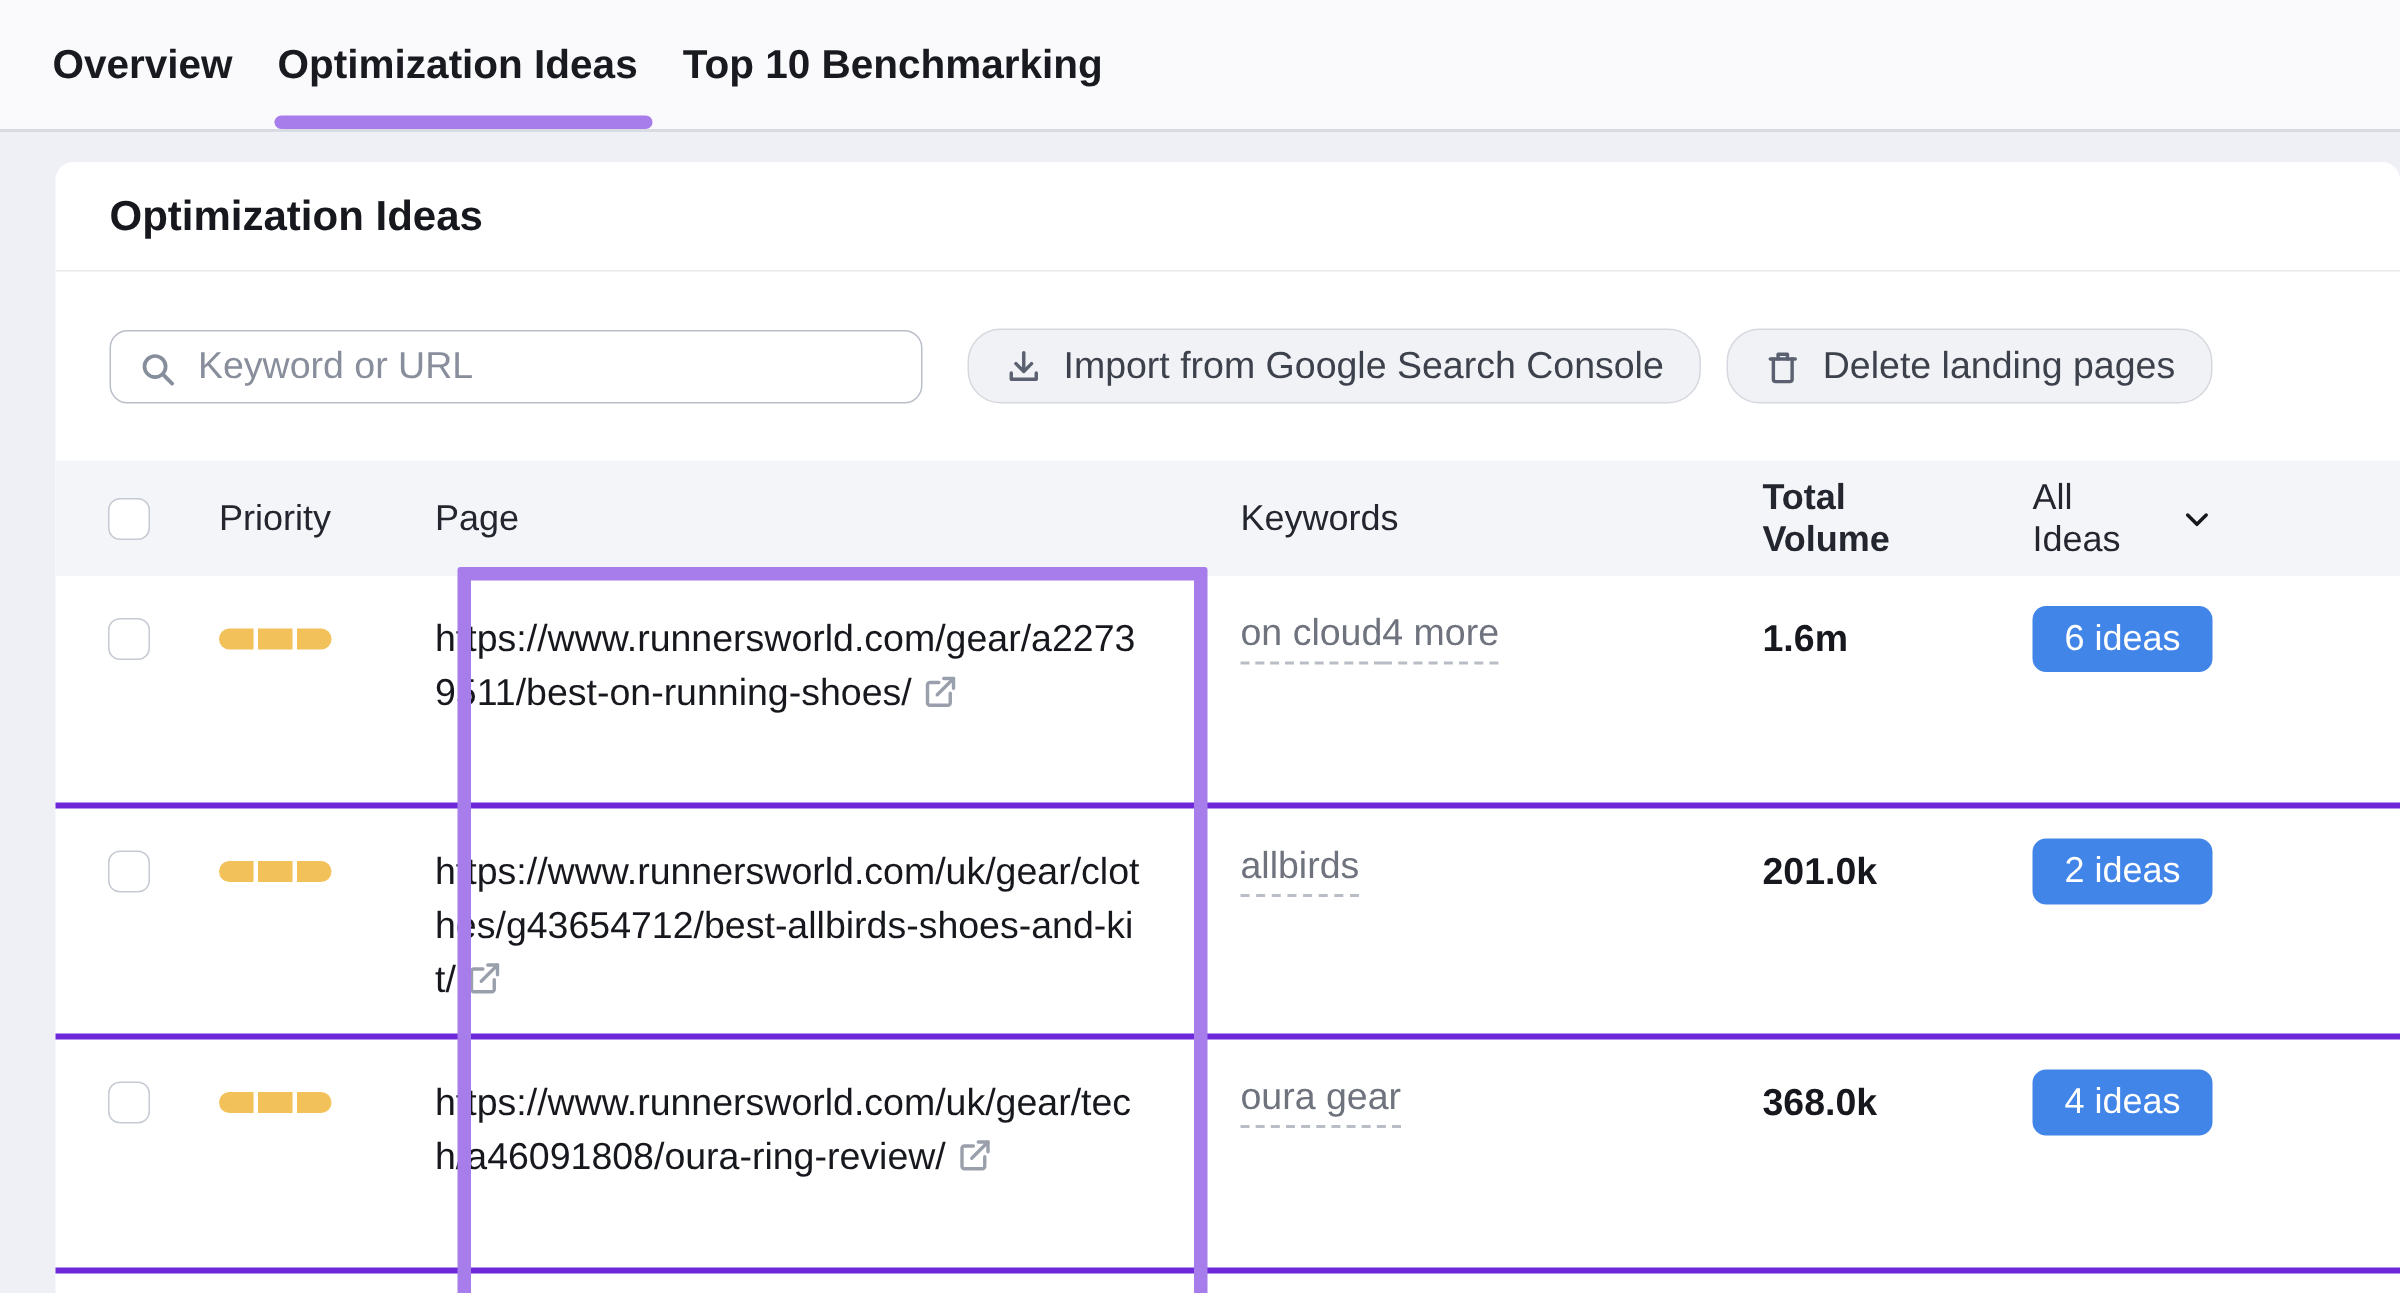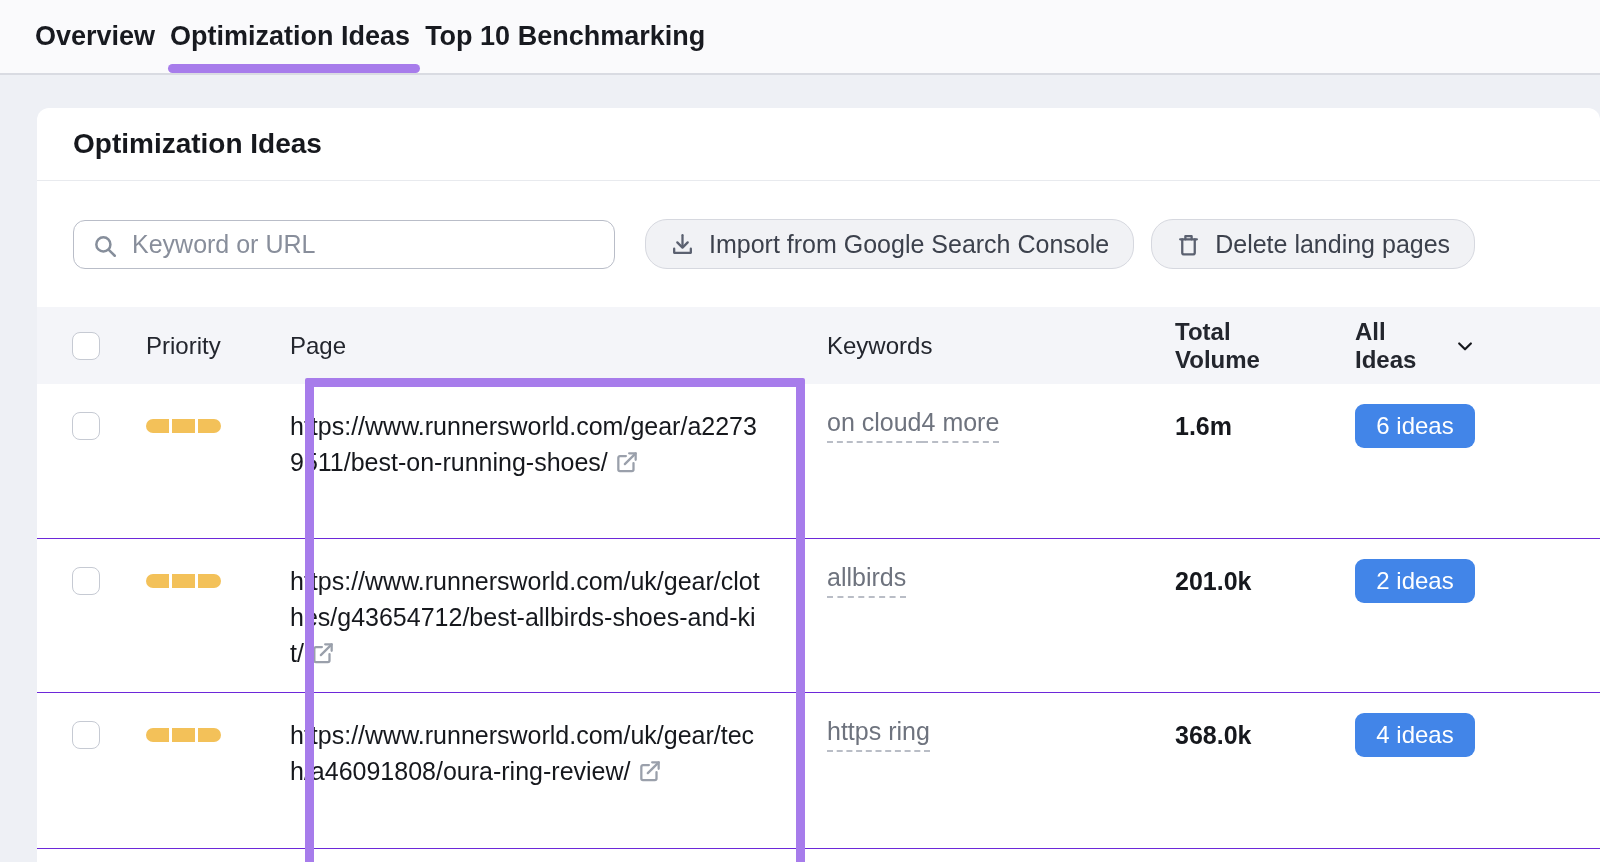--- a/index.html
+++ b/index.html
@@ -5,27 +5,27 @@
   * { margin: 0; padding: 0; box-sizing: border-box; }
   html, body {
     width: 1600px; height: 862px;
     overflow: hidden;
     font-family: "Liberation Sans", "DejaVu Sans", sans-serif;
     background: #eef0f5;
   }
 
   
   .tabbar {
-    height: 75px;
+    height: 88px;
     background: #fafafc;
     border-bottom: 2px solid #d9dbe2;
     display: flex;
     align-items: center;
     padding-left: 35px;
-    gap: 15px;
+    gap: 30px;
     position: relative;
   }
   .tab {
     position: relative;
     height: 100%;
     display: flex;
     align-items: center;
     font-size: 27px;
     font-weight: 700;
     color: #181a20;
@@ -115,21 +115,21 @@
     height: 77px;
     background: #f4f5f9;
     display: flex;
     align-items: center;
     font-size: 24px;
     color: #23262e;
   }
   .trow {
     display: flex;
     align-items: flex-start;
-    border-bottom: 1px solid #6d28d9;
+    border-bottom: 4px solid #6d28d9;
     padding-top: 24px;
   }
   .trow-1 { height: 155px; }
   .trow-2 { height: 154px; }
   .trow-3 { height: 156px; }
 
   .col-check  { width: 72px;  padding-left: 35px; flex: none; }
   .col-prio   { width: 181px; padding-left: 37px; flex: none; }
   .col-page   { width: 500px; flex: none; }
   .col-kw     { width: 385px; padding-left: 37px; flex: none; }
@@ -201,21 +201,21 @@
     margin-top: -4px;
     padding: 0 18px;
     text-align: center;
   }
 
   .ideas-filter {
     display: flex;
     align-items: center;
     gap: 10px;
     cursor: pointer;
-    font-weight: 700;
+    font-weight: 400;
   }
 
   
   .annotation-box {
     position: absolute;
     left: 305px;
     top: 378px;
     width: 500px;
     height: 600px;
     border: 9px solid #a77ceb;
@@ -368,21 +368,21 @@
     </div>
     <div class="col-page">
       <div class="page-url"><span>https://www.runnersworld.com/uk/gear/tech/a46091808/oura-ring-review/</span><span class="ext-icon"><svg width="26" height="26" viewBox="0 0 24 24" fill="none" stroke="#9aa0ab" stroke-width="2.1" stroke-linecap="round" stroke-linejoin="round">
               <path d="M18 13 v6 a1.5 1.5 0 0 1 -1.5 1.5 h-11 A1.5 1.5 0 0 1 4 19 V8 a1.5 1.5 0 0 1 1.5 -1.5 H11"></path>
               <line x1="10" y1="14" x2="20" y2="4"></line>
               <polyline points="14,4 20,4 20,10"></polyline>
             </svg></span></div>
     </div>
     <div class="col-kw">
       <div class="kw-stack">
-        <a class="kw-link">https ring</a>
+        <a class="kw-link">oura gear</a>
       </div>
     </div>
     <div class="col-vol">
       <div class="vol-text">368.0k</div>
     </div>
     <div class="col-ideas">
       <button class="ideas-btn">4 ideas</button>
     </div>
   </div>
 

